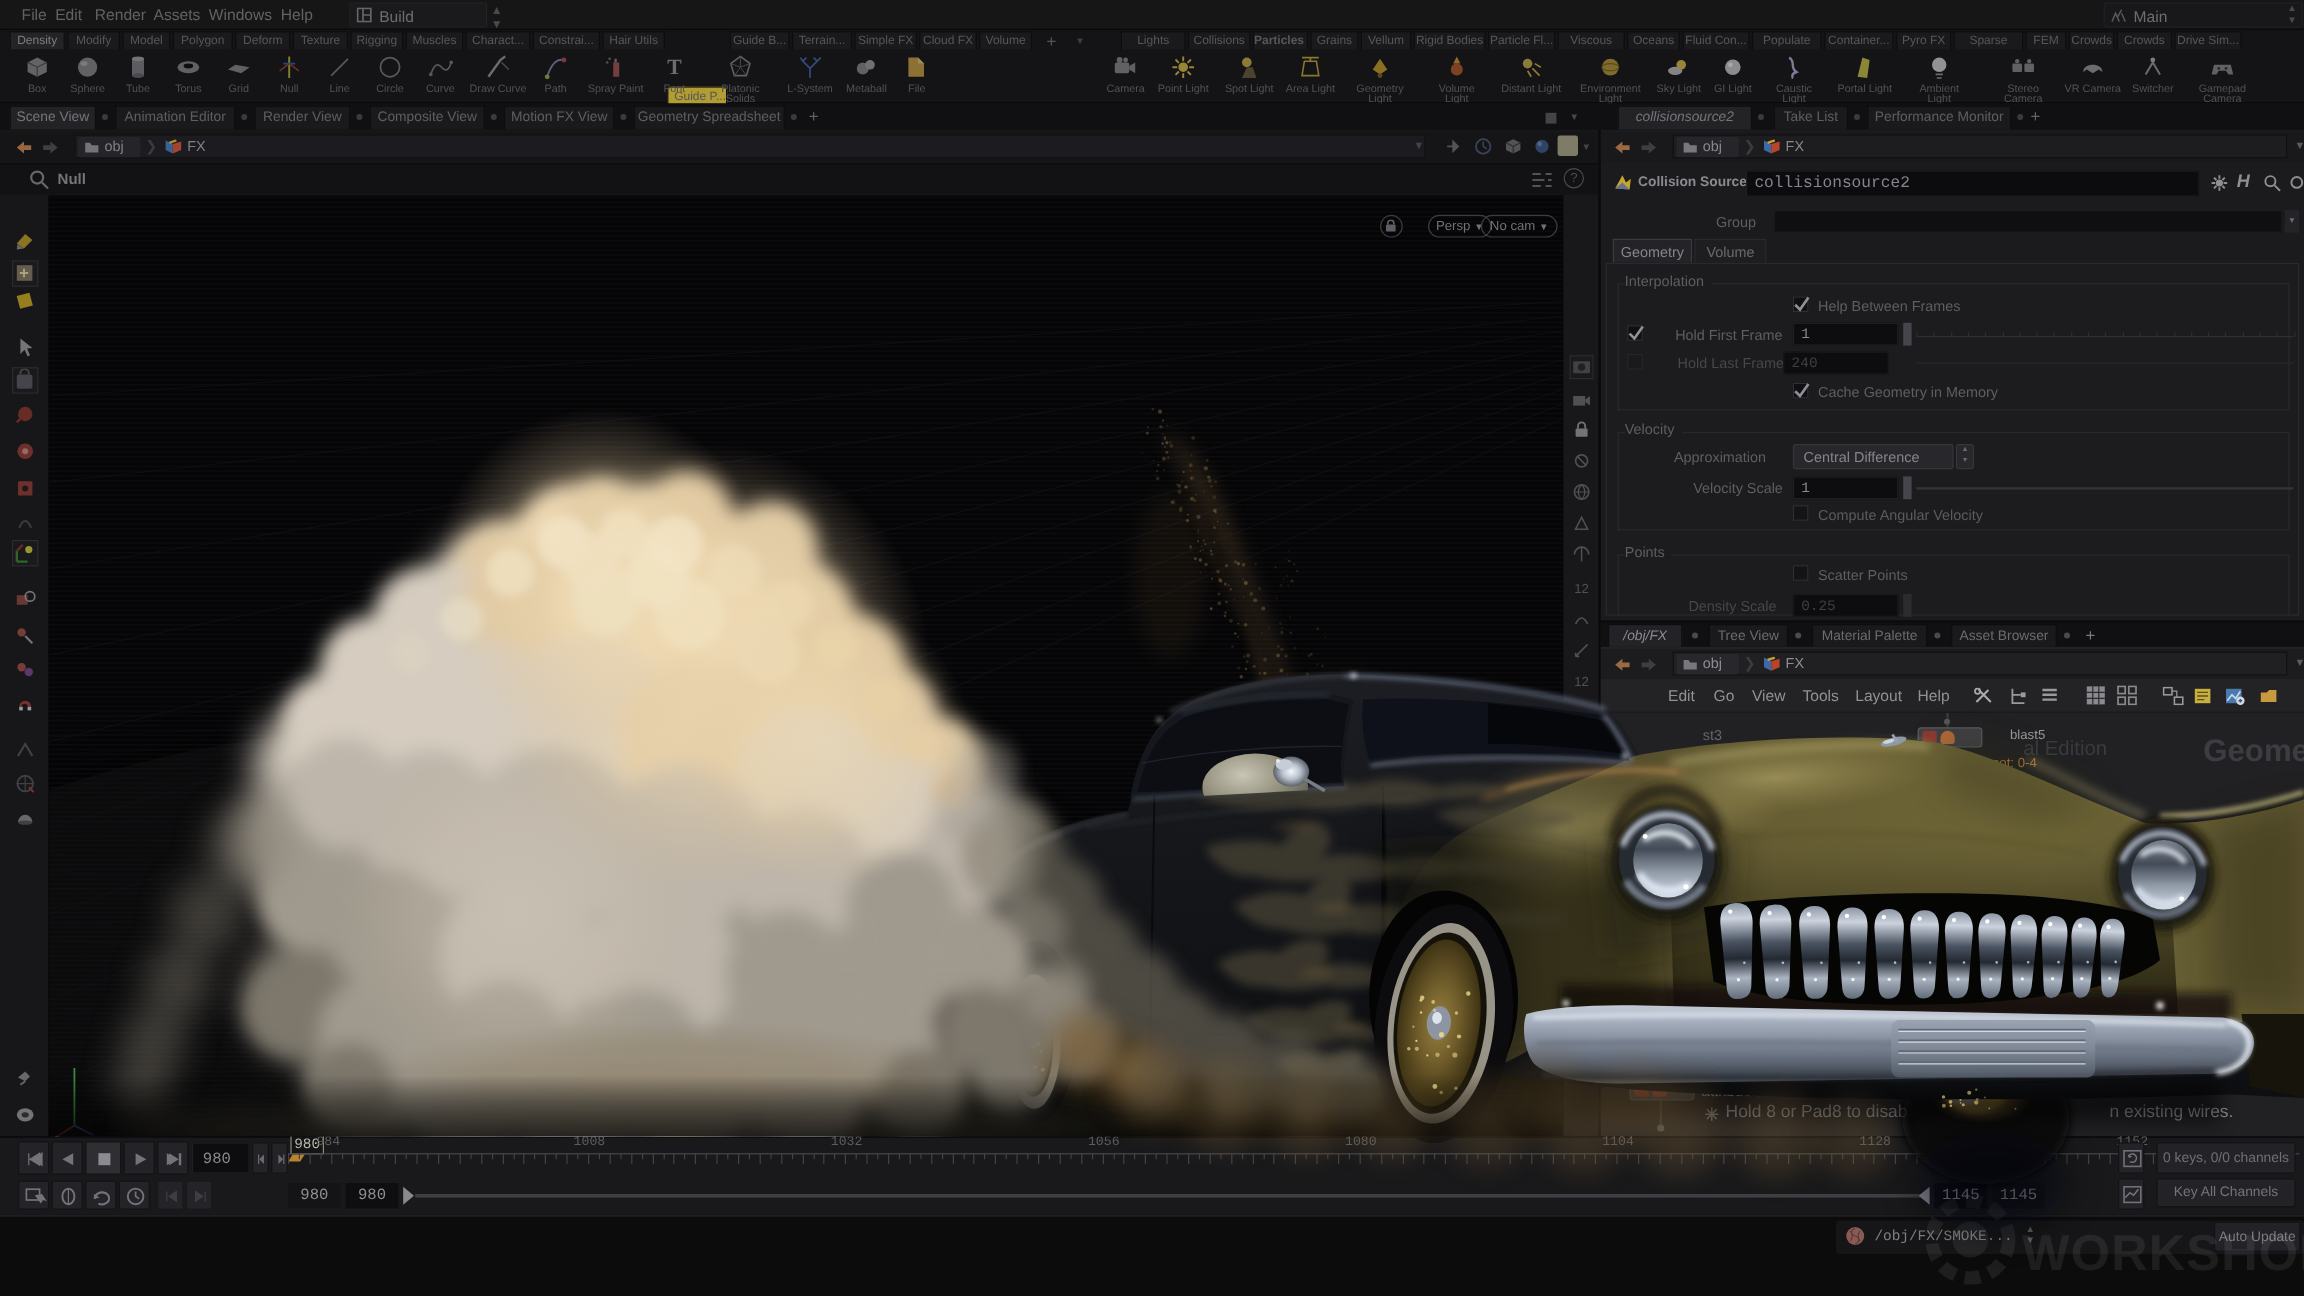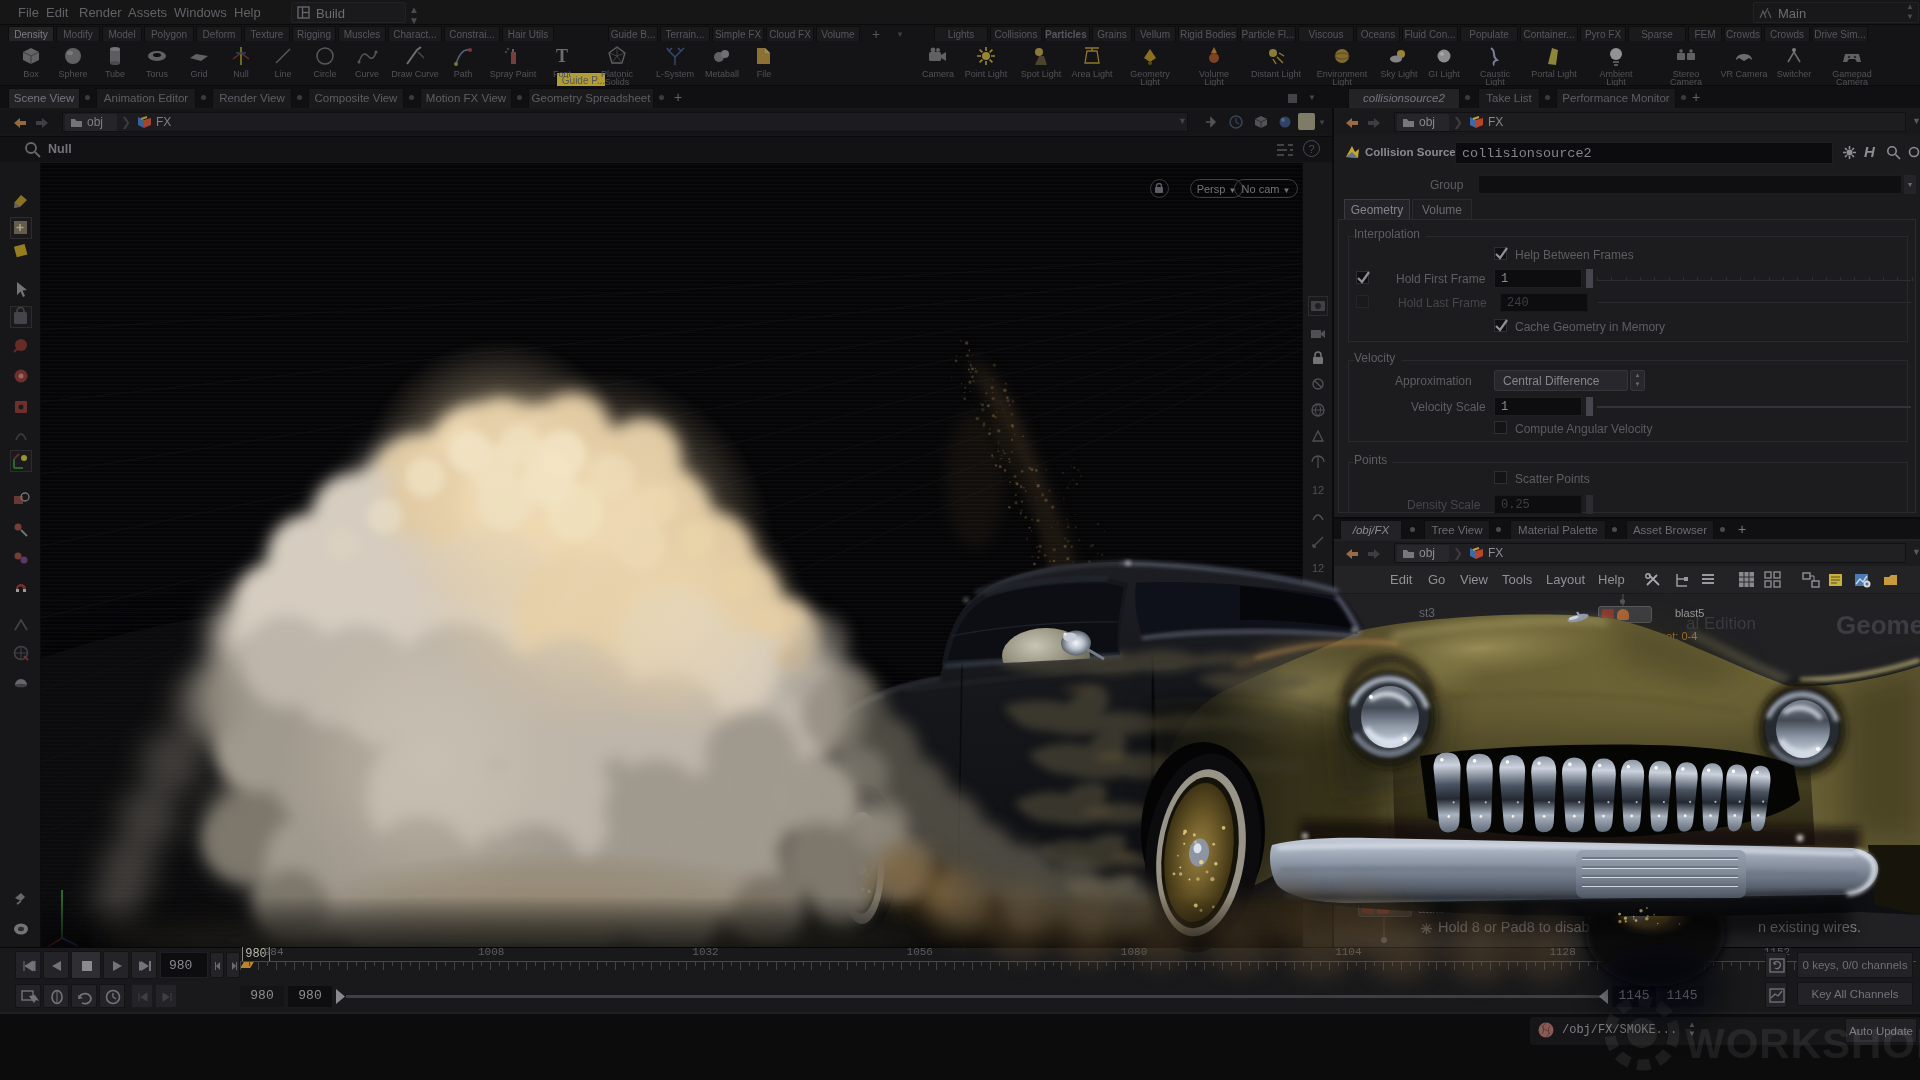--- a/index.html
+++ b/index.html
@@ -627,21 +627,21 @@
       <div style="position:absolute;left:243.10000000000002px;top:0;width:1px;height:4px;background:#2e2e33;"></div>
       <div style="position:absolute;left:257.40000000000003px;top:0;width:1px;height:4px;background:#2e2e33;"></div>
       <div style="position:absolute;left:271.7px;top:0;width:1px;height:4px;background:#2e2e33;"></div>
       <div style="position:absolute;left:286px;top:0;width:1px;height:4px;background:#2e2e33;"></div>
       <div style="position:absolute;left:300.3px;top:0;width:1px;height:4px;background:#2e2e33;"></div>
       <div style="position:absolute;left:314.6px;top:0;width:1px;height:4px;background:#2e2e33;"></div>
       <div style="position:absolute;left:0;top:3px;width:314px;height:1px;background:#2e2e33;"></div>
     </div>
   <div class="lbl" style="left:64px;top:188px;color:#46464b;">Hold Last Frame</div>
   <div class="chk" style="left:22px;top:187px;background:#1a1a1d;border-color:#26262a;"></div>
-  <div class="field" style="left:166px;top:185px;width:88px;height:19px;line-height:18px;padding-left:6px;color:#3f3f44;border-color:#19191c;">240</div>
+  <div class="field" style="left:152px;top:185px;width:88px;height:19px;line-height:18px;padding-left:6px;color:#3f3f44;border-color:#19191c;">240</div>
   <div class="abs" style="left:263px;top:194px;width:314px;height:1px;background:#2a2a2e;"></div>
   <div class="chk" style="left:160px;top:211px;">
       <svg width="15" height="14" viewBox="0 0 15 14" style="position:absolute;left:-1px;top:-2px;">
         <path d="M2 8 L6 12 L13 2" stroke="#8f8f95" stroke-width="2.2" fill="none"></path>
       </svg>
     </div>
   <div class="lbl" style="left:181px;top:212px;">Cache Geometry in Memory</div>
 
   <div class="lbl" style="left:20px;top:243px;">Velocity</div>
   <div class="abs" style="left:14px;top:252px;width:560px;height:82px;border:1px solid #29292d;border-top:none;"></div>

